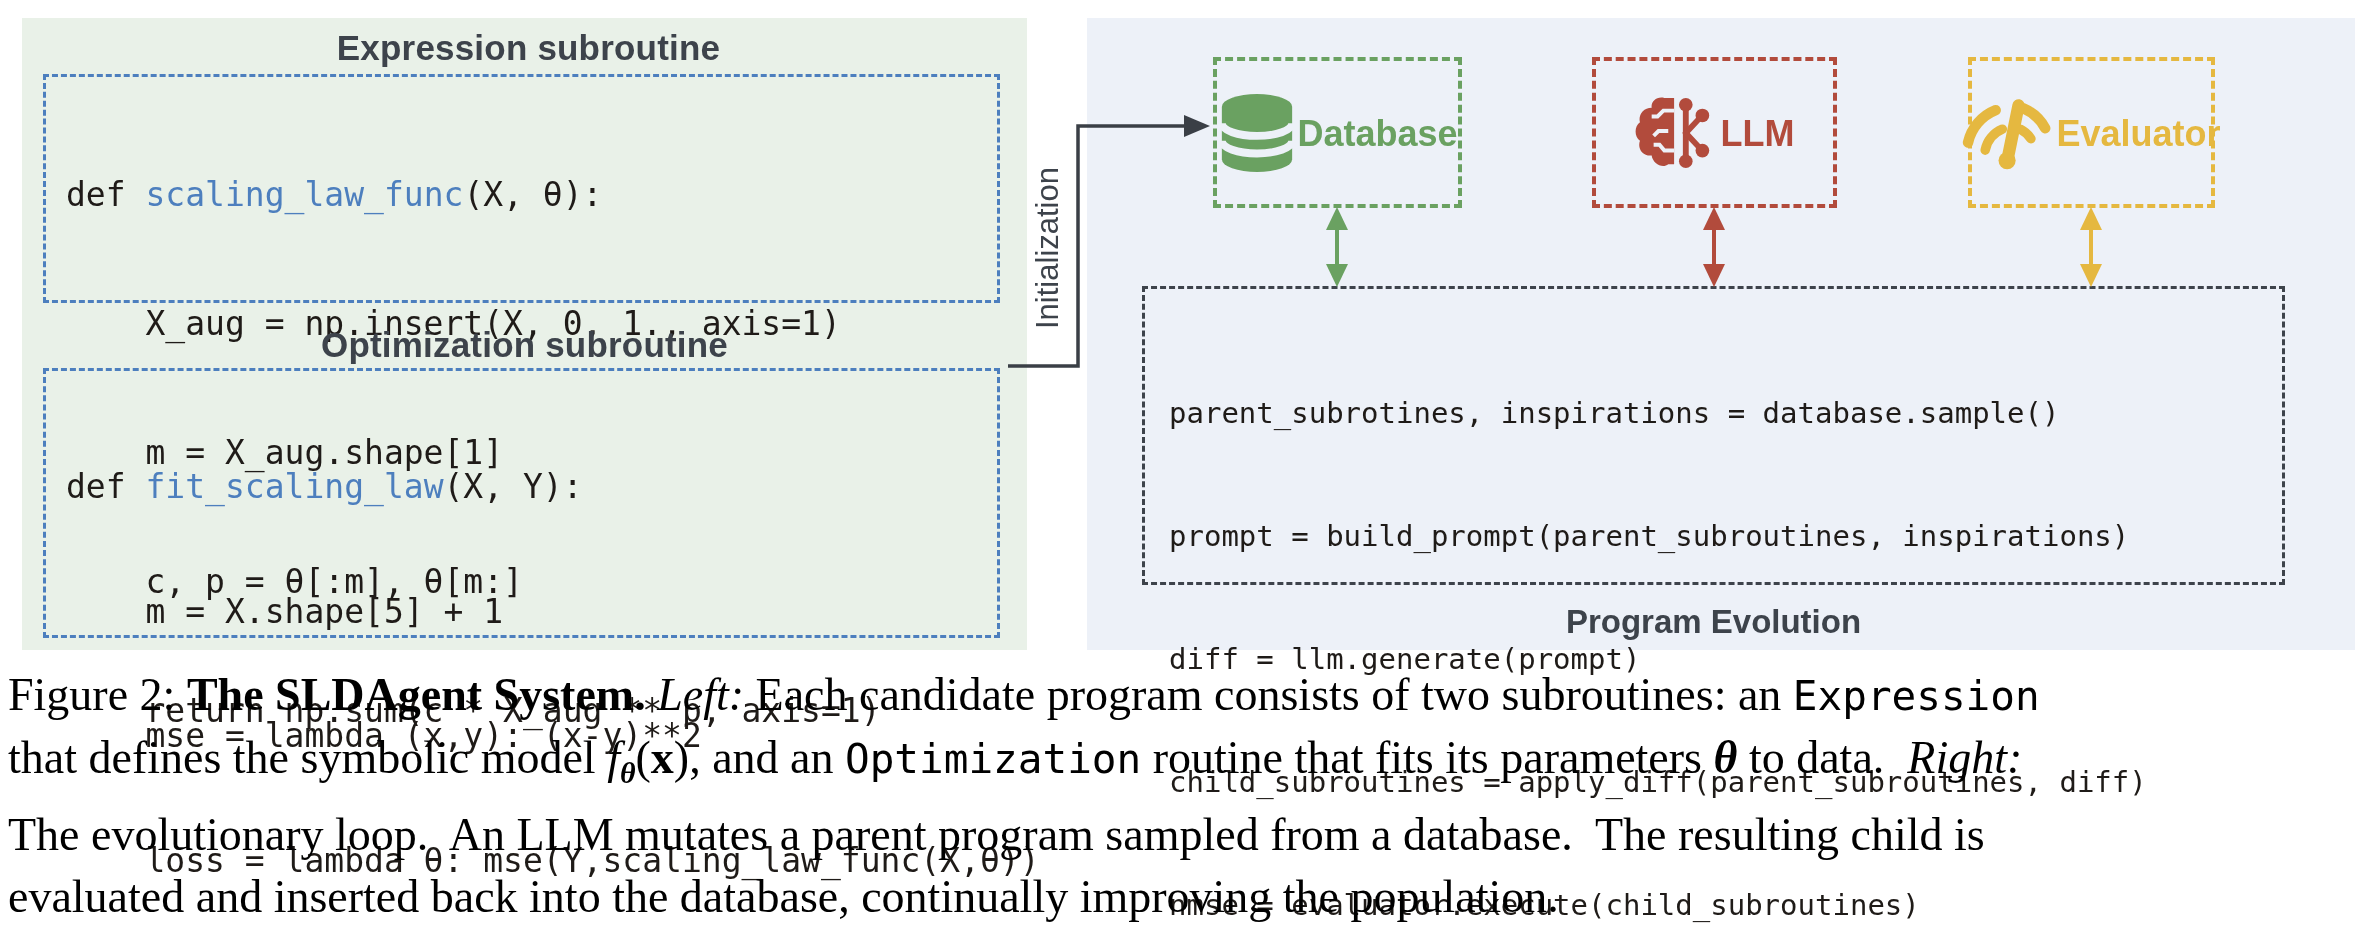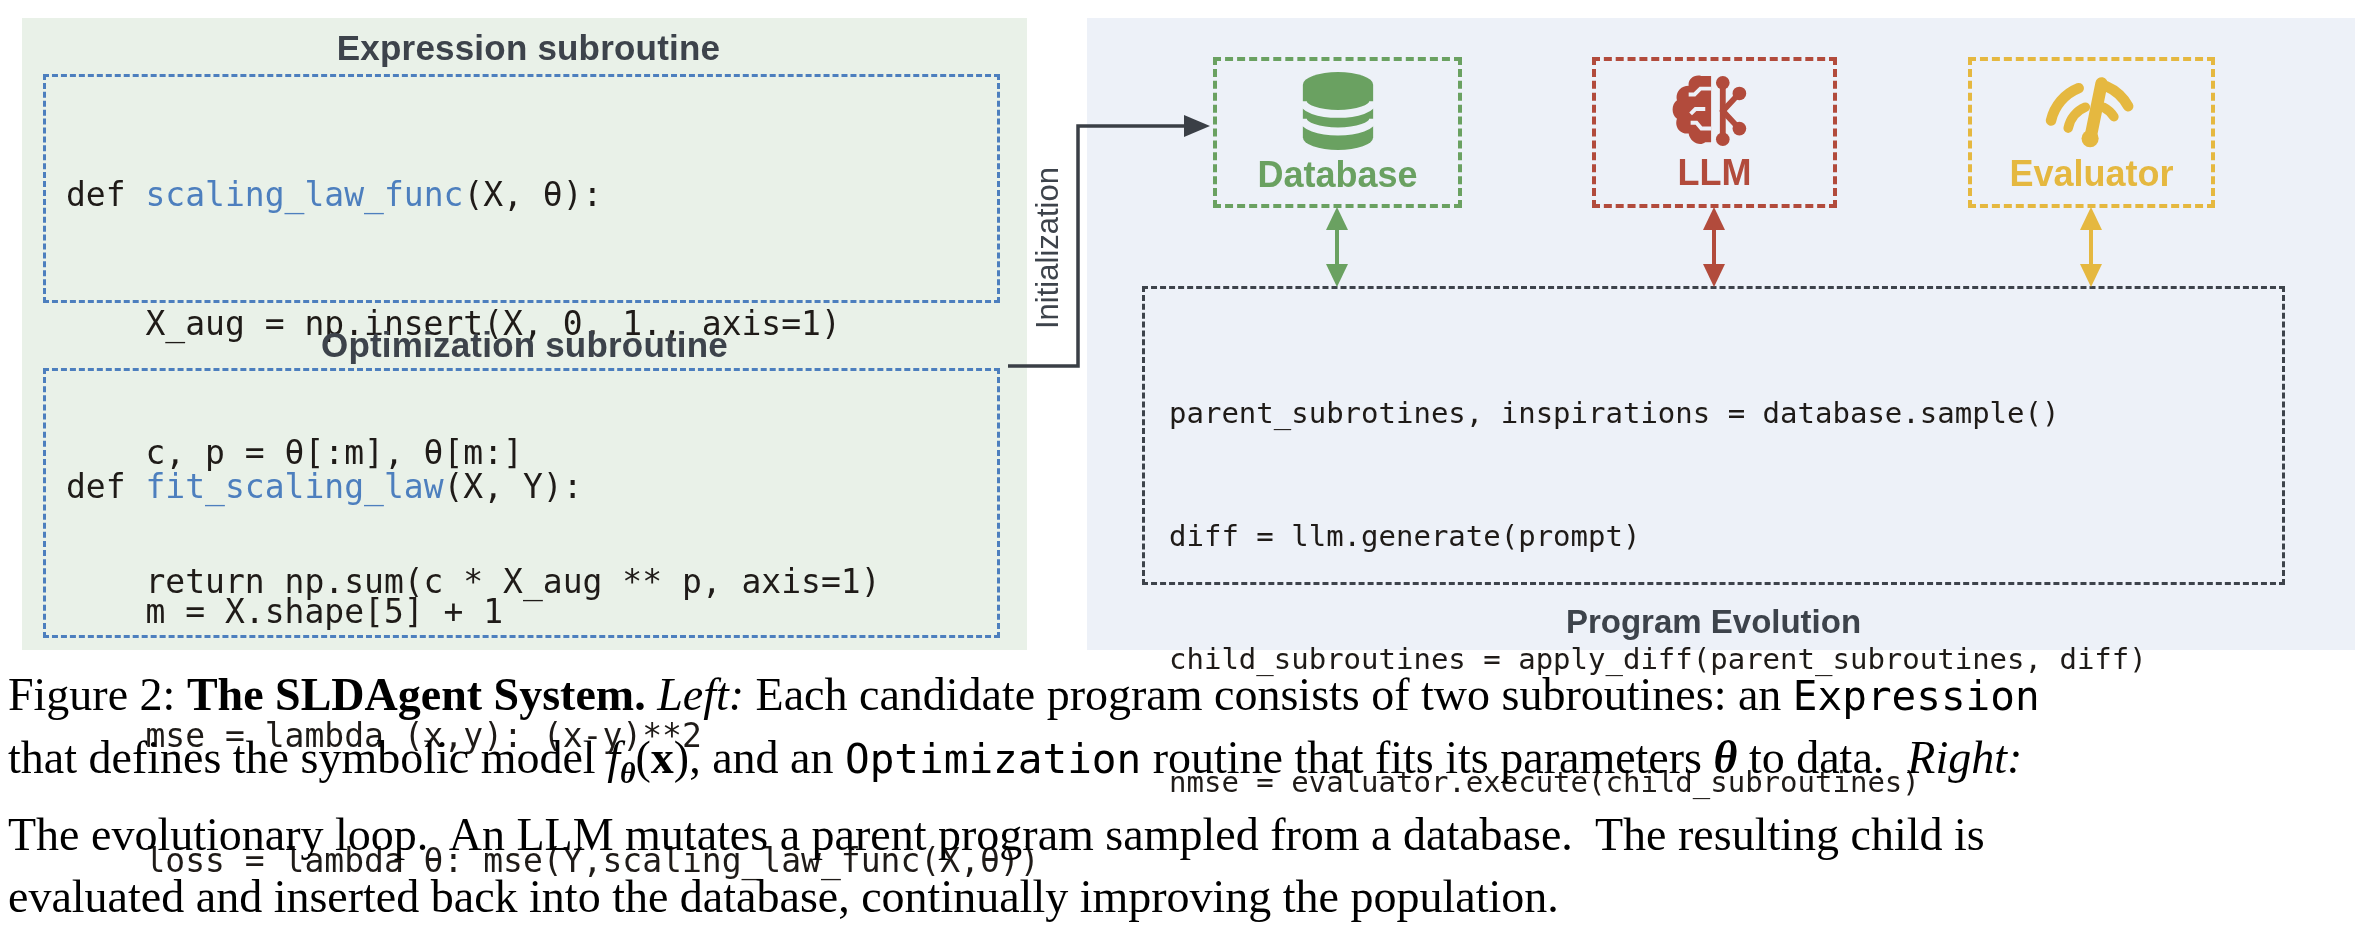--- a/index.html
+++ b/index.html
@@ -23,21 +23,21 @@
             white-space:pre;}
   #expr-box{left:21px;top:56px;width:957px;height:229px;line-height:43px;padding:10px 0 0 20px;}
   #opt-box{left:21px;top:350px;width:957px;height:270px;line-height:41.5px;padding:12px 0 0 20px;}
   .fn{color:#4d7fbe;}
 
   #init-label{position:absolute;left:1048px;top:248px;
               transform:translate(-50%,-50%) rotate(-90deg);
               font-size:31px;color:#3d434b;white-space:nowrap;}
 
   .comp-box{position:absolute;top:39px;height:151px;border-style:dashed;border-width:4px;
-            display:flex;flex-direction:column;align-items:center;justify-content:center;}
+            display:flex;align-items:center;justify-content:center;}
   #db-box{left:126px;width:249px;border-color:#6aa161;}
   #llm-box{left:505px;width:245px;border-color:#b24b3c;text-align:right;}
   #eval-box{left:881px;width:247px;border-color:#e5b840;}
   .comp-label{font-weight:bold;font-size:36px;margin-top:2px;}
   #db-box .comp-label{color:#6aa161;}
   #llm-box .comp-label{color:#b24b3c;}
   #eval-box .comp-label{color:#e5b840;}
   .comp-icon{line-height:0;}
 
   #evo-box{position:absolute;left:55px;top:268px;width:1143px;height:299px;
@@ -59,20 +59,21 @@
 <body>
 
 <div id="stage">
 
   <div id="left-panel" class="panel">
     <div id="expr-title" class="sec-title">Expression subroutine</div>
 
     <div id="expr-box" class="code-box">
       <div><span>def </span><span class="fn">scaling_law_func</span><span>(X, θ):</span></div>
       <div>    X_aug = np.insert(X, 0, 1., axis=1)</div>
+      <div>    m = X_aug.shape[1]</div>
       <div>    c, p = θ[:m], θ[m:]</div>
       <div>    return np.sum(c * X_aug ** p, axis=1)</div>
     </div>
 
     <div id="opt-title" class="sec-title">Optimization subroutine</div>
 
     <div id="opt-box" class="code-box">
       <div><span>def </span><span class="fn">fit_scaling_law</span><span>(X, Y):</span></div>
       <div>    m = X.shape[5] + 1</div>
       <div>    mse = lambda (x,y): (x-y)**2</div>
@@ -131,20 +132,21 @@
             <path d="M46 72 L58 13" stroke-width="13"></path>
           </g>
           <circle cx="46" cy="71" r="9" fill="#e5b840"></circle>
         </svg>
       </span>
       <div class="comp-label">Evaluator</div>
     </div>
 
     <div id="evo-box">
       <div>parent_subrotines, inspirations = database.sample()</div>
+      <div>prompt = build_prompt(parent_subroutines, inspirations)</div>
       <div>diff = llm.generate(prompt)</div>
       <div>child_subroutines = apply_diff(parent_subroutines, diff)</div>
       <div>nmse = evaluator.execute(child_subroutines)</div>
       
     </div>
 
     <div id="evo-label">Program Evolution</div>
   </div>
 
   <svg id="arrow-overlay" width="2380" height="934" viewBox="0 0 2380 934">

